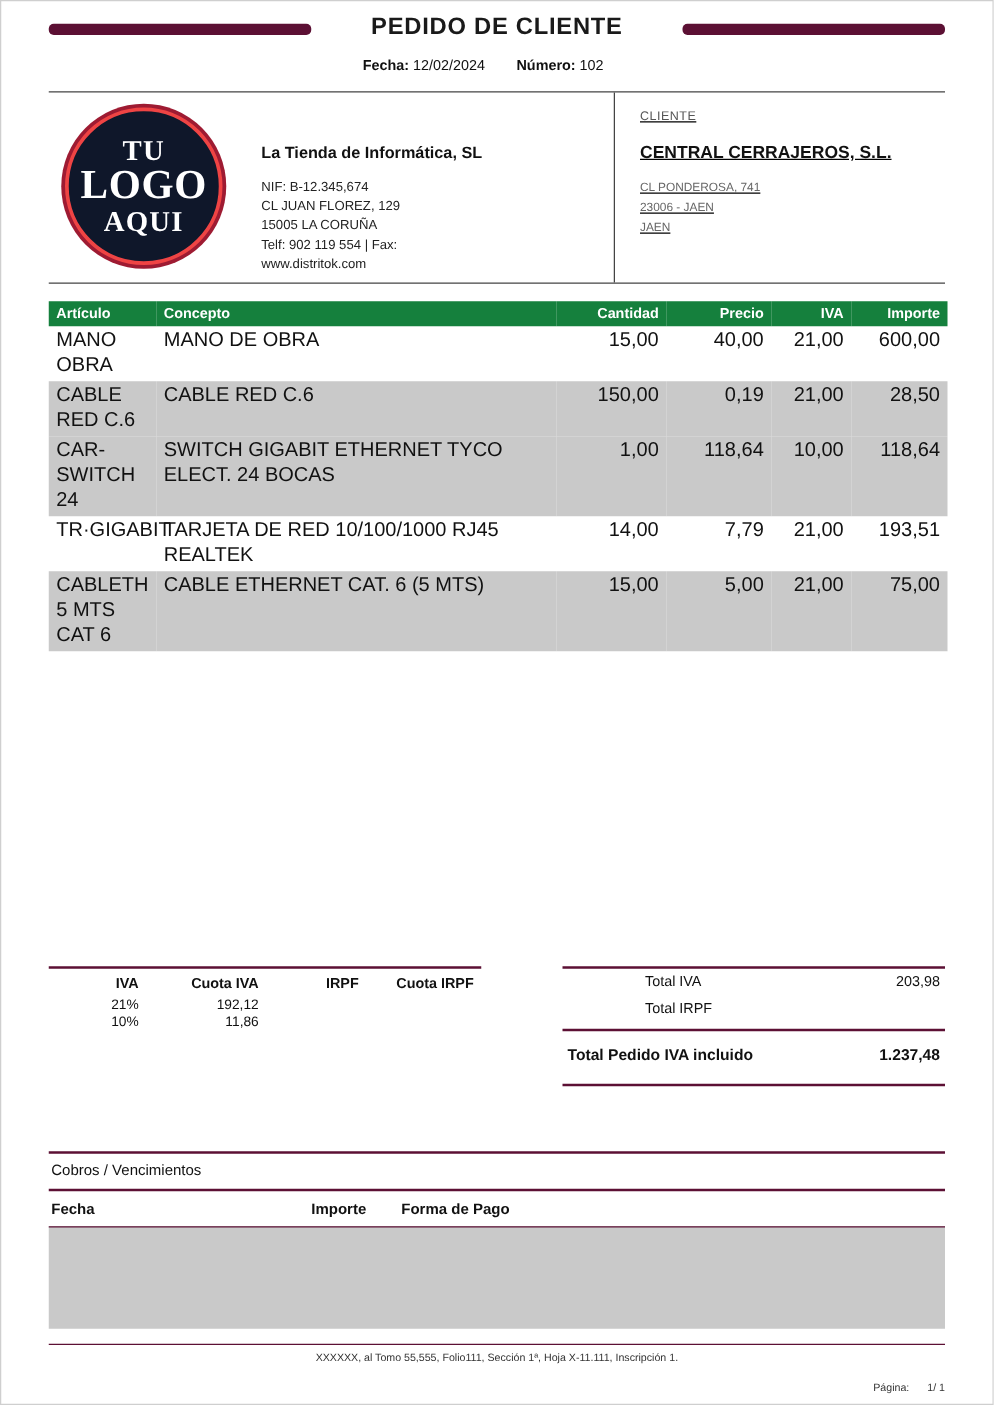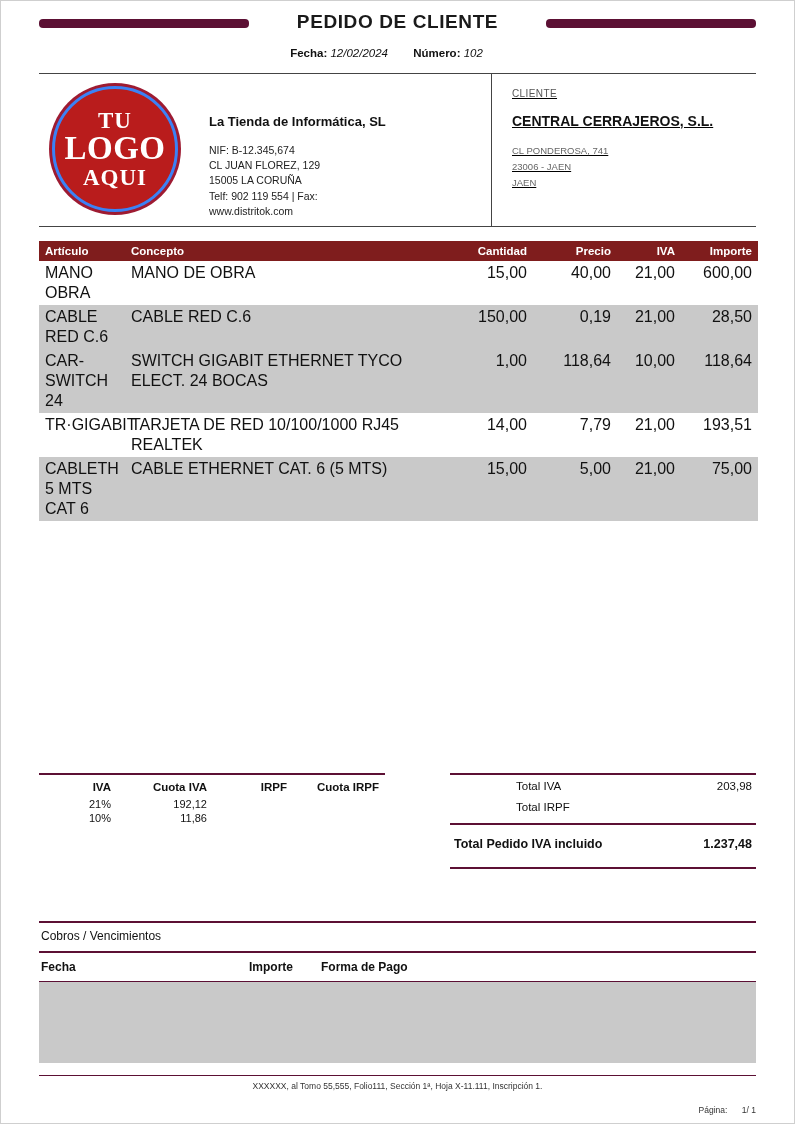--- a/index.html
+++ b/index.html
@@ -42,21 +42,21 @@
     color: #1a1a1a;
   }
   .doc-meta {
     position: absolute;
     top: 46px; left: 0; right: 0;
     text-align: center;
     font-size: 11.5px;
     color: #111;
   }
   .doc-meta .lbl { font-weight: bold; }
-  .doc-meta .val { margin-right: 22px; font-style: italic; }
+  .doc-meta .val { margin-right: 22px; }
 
   .rule {
     border-top: 1px solid #444;
     margin: 0 38px;
   }
 
   
   .parties {
     position: relative;
     margin: 0 38px;
@@ -70,22 +70,22 @@
   }
   .logo-wrap {
     width: 152px;
     display: flex;
     align-items: flex-start;
     justify-content: center;
   }
   .logo {
     width: 126px; height: 126px;
     border-radius: 50%;
-    background: #b91c1c;
-    border: 3px solid #3b82f6;
+    background: #0f172a;
+    border: 3px solid #ef4444;
     box-shadow: 0 0 0 3px #9e1b32;
     color: #fff;
     display: flex;
     flex-direction: column;
     align-items: center;
     justify-content: center;
     line-height: 1.02;
     font-family: "Liberation Serif", serif;
     font-weight: bold;
   }
@@ -134,21 +134,21 @@
   }
 
   
   .items {
     margin: 14px 38px 0 38px;
     border-collapse: collapse;
     width: 719px;
     table-layout: fixed;
   }
   .items thead th {
-    background: #7f1d1d;
+    background: #15803d;
     color: #ffffff;
     font-size: 11.5px;
     font-weight: bold;
     padding: 4px 6px;
     text-align: right;
     white-space: nowrap;
   }
   .items thead th.l { text-align: left; }
   .items tbody td {
     font-size: 16px;

